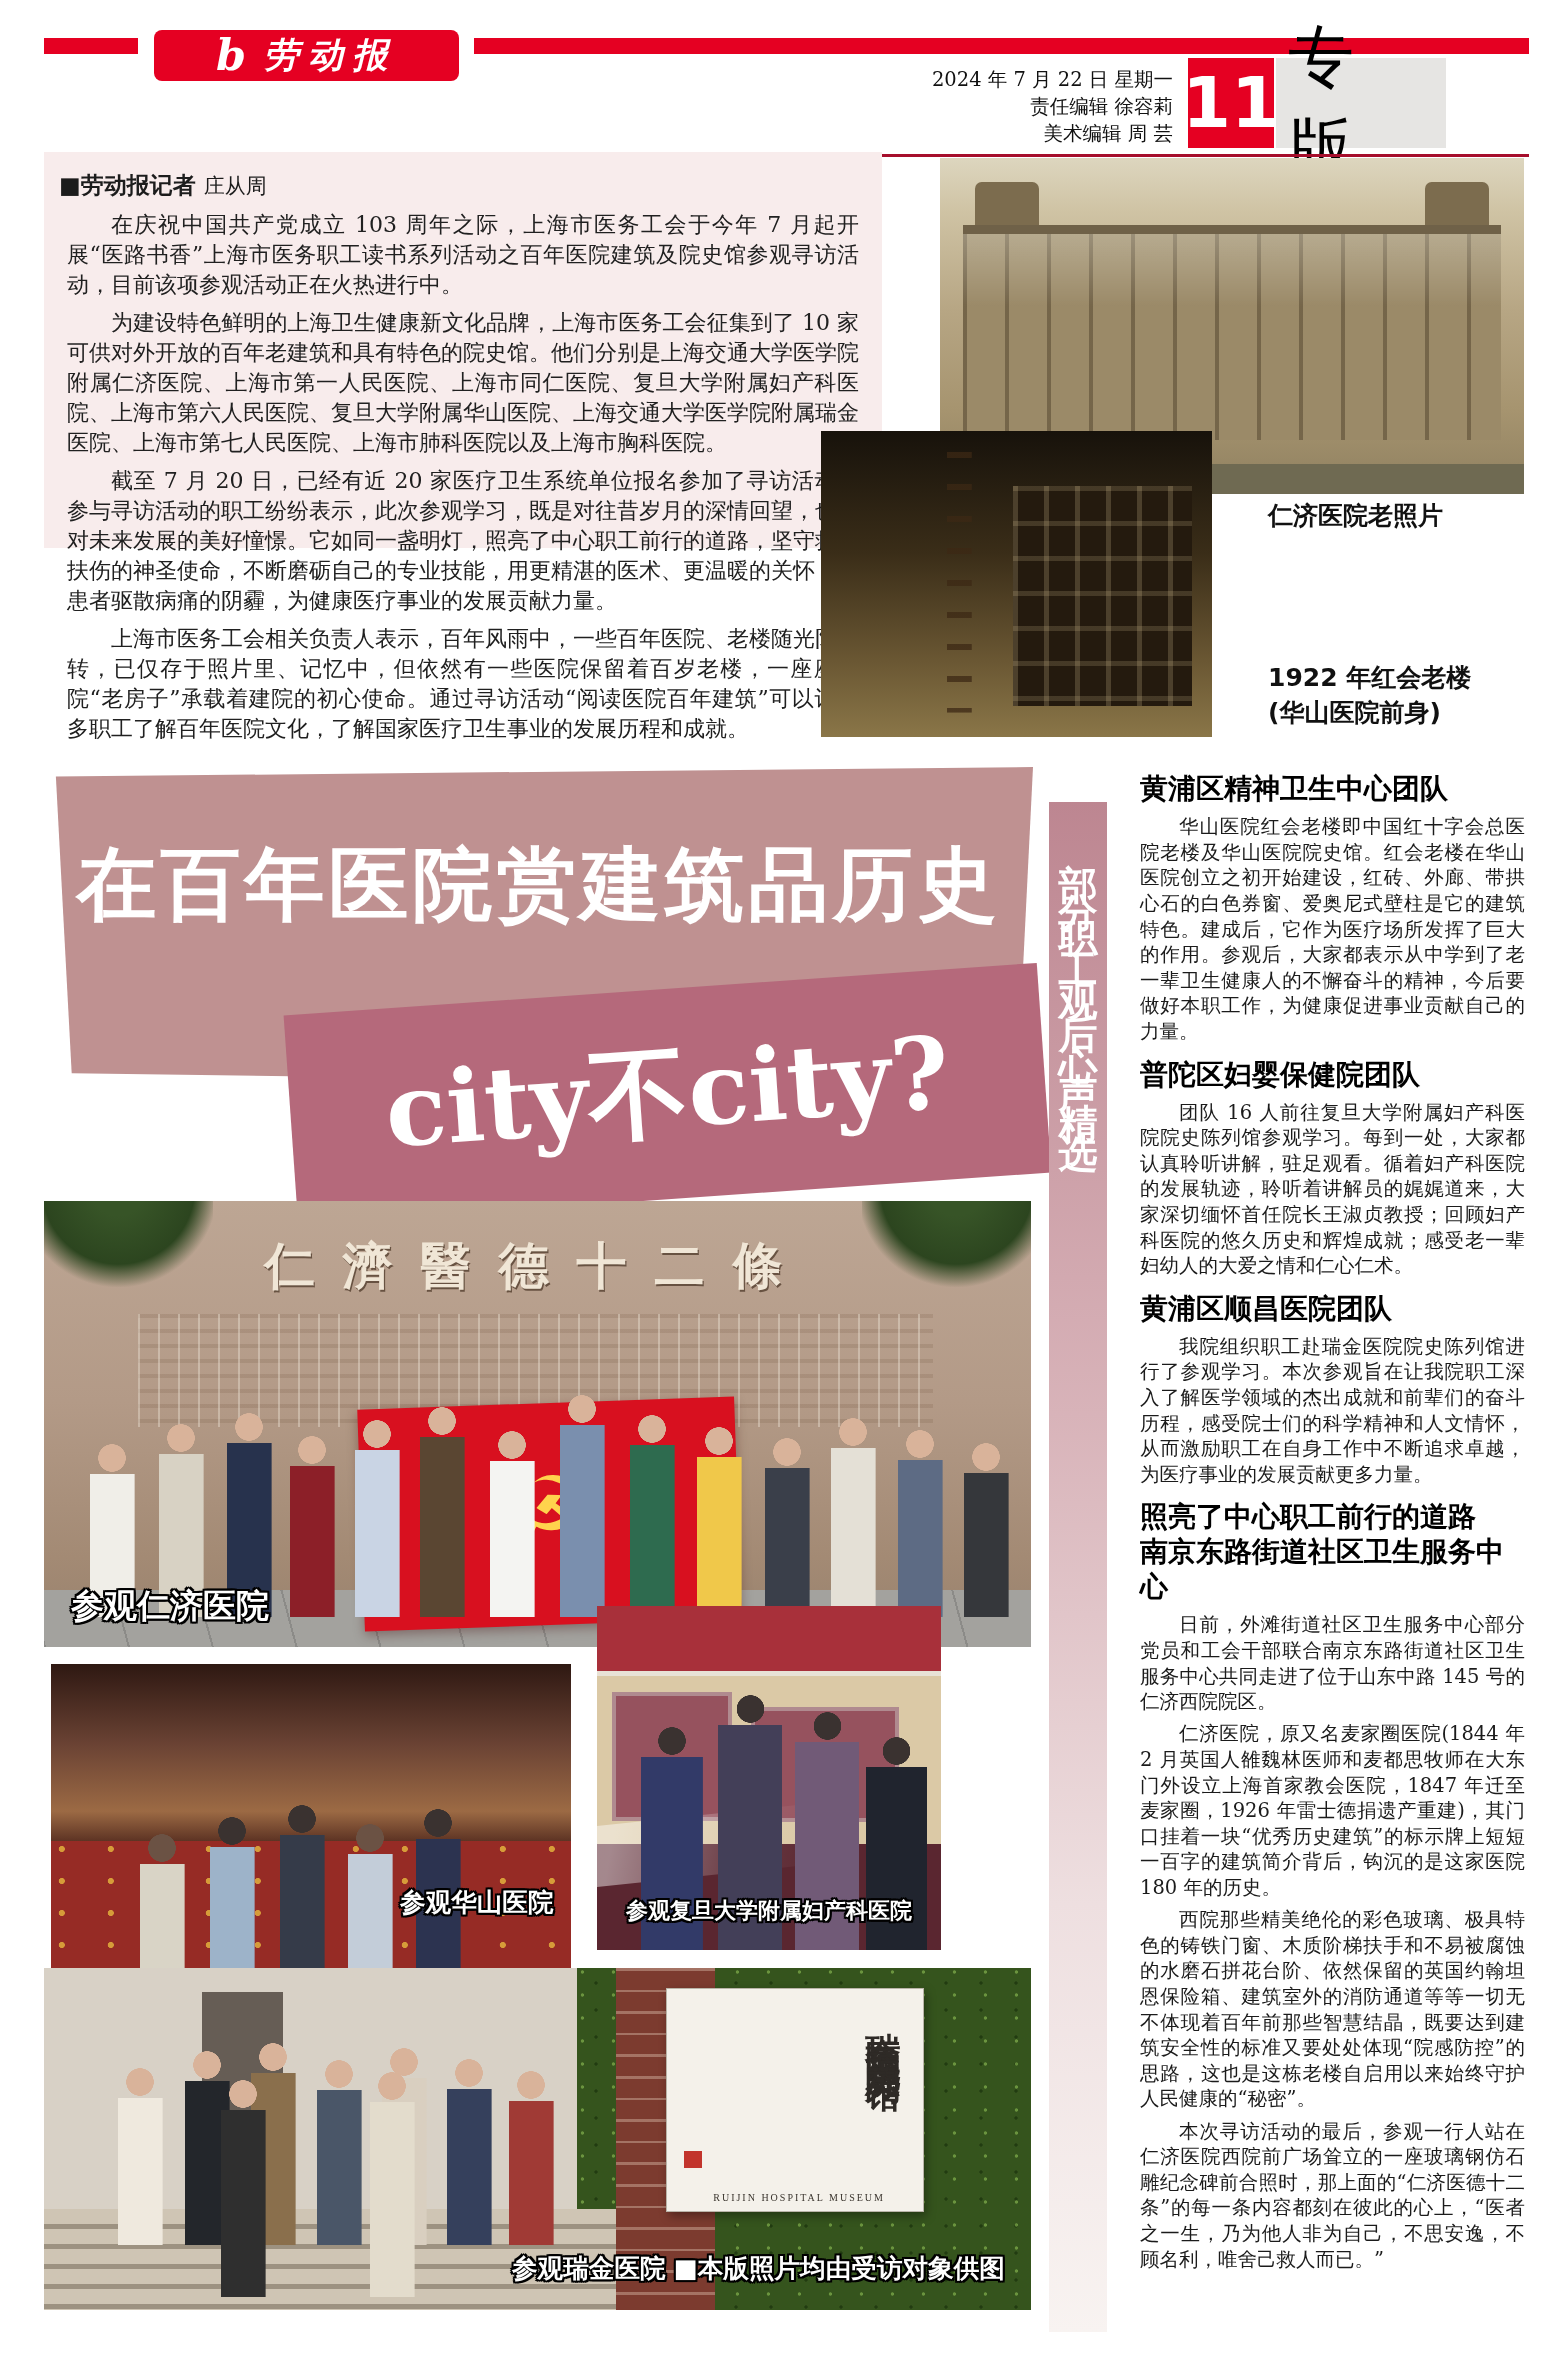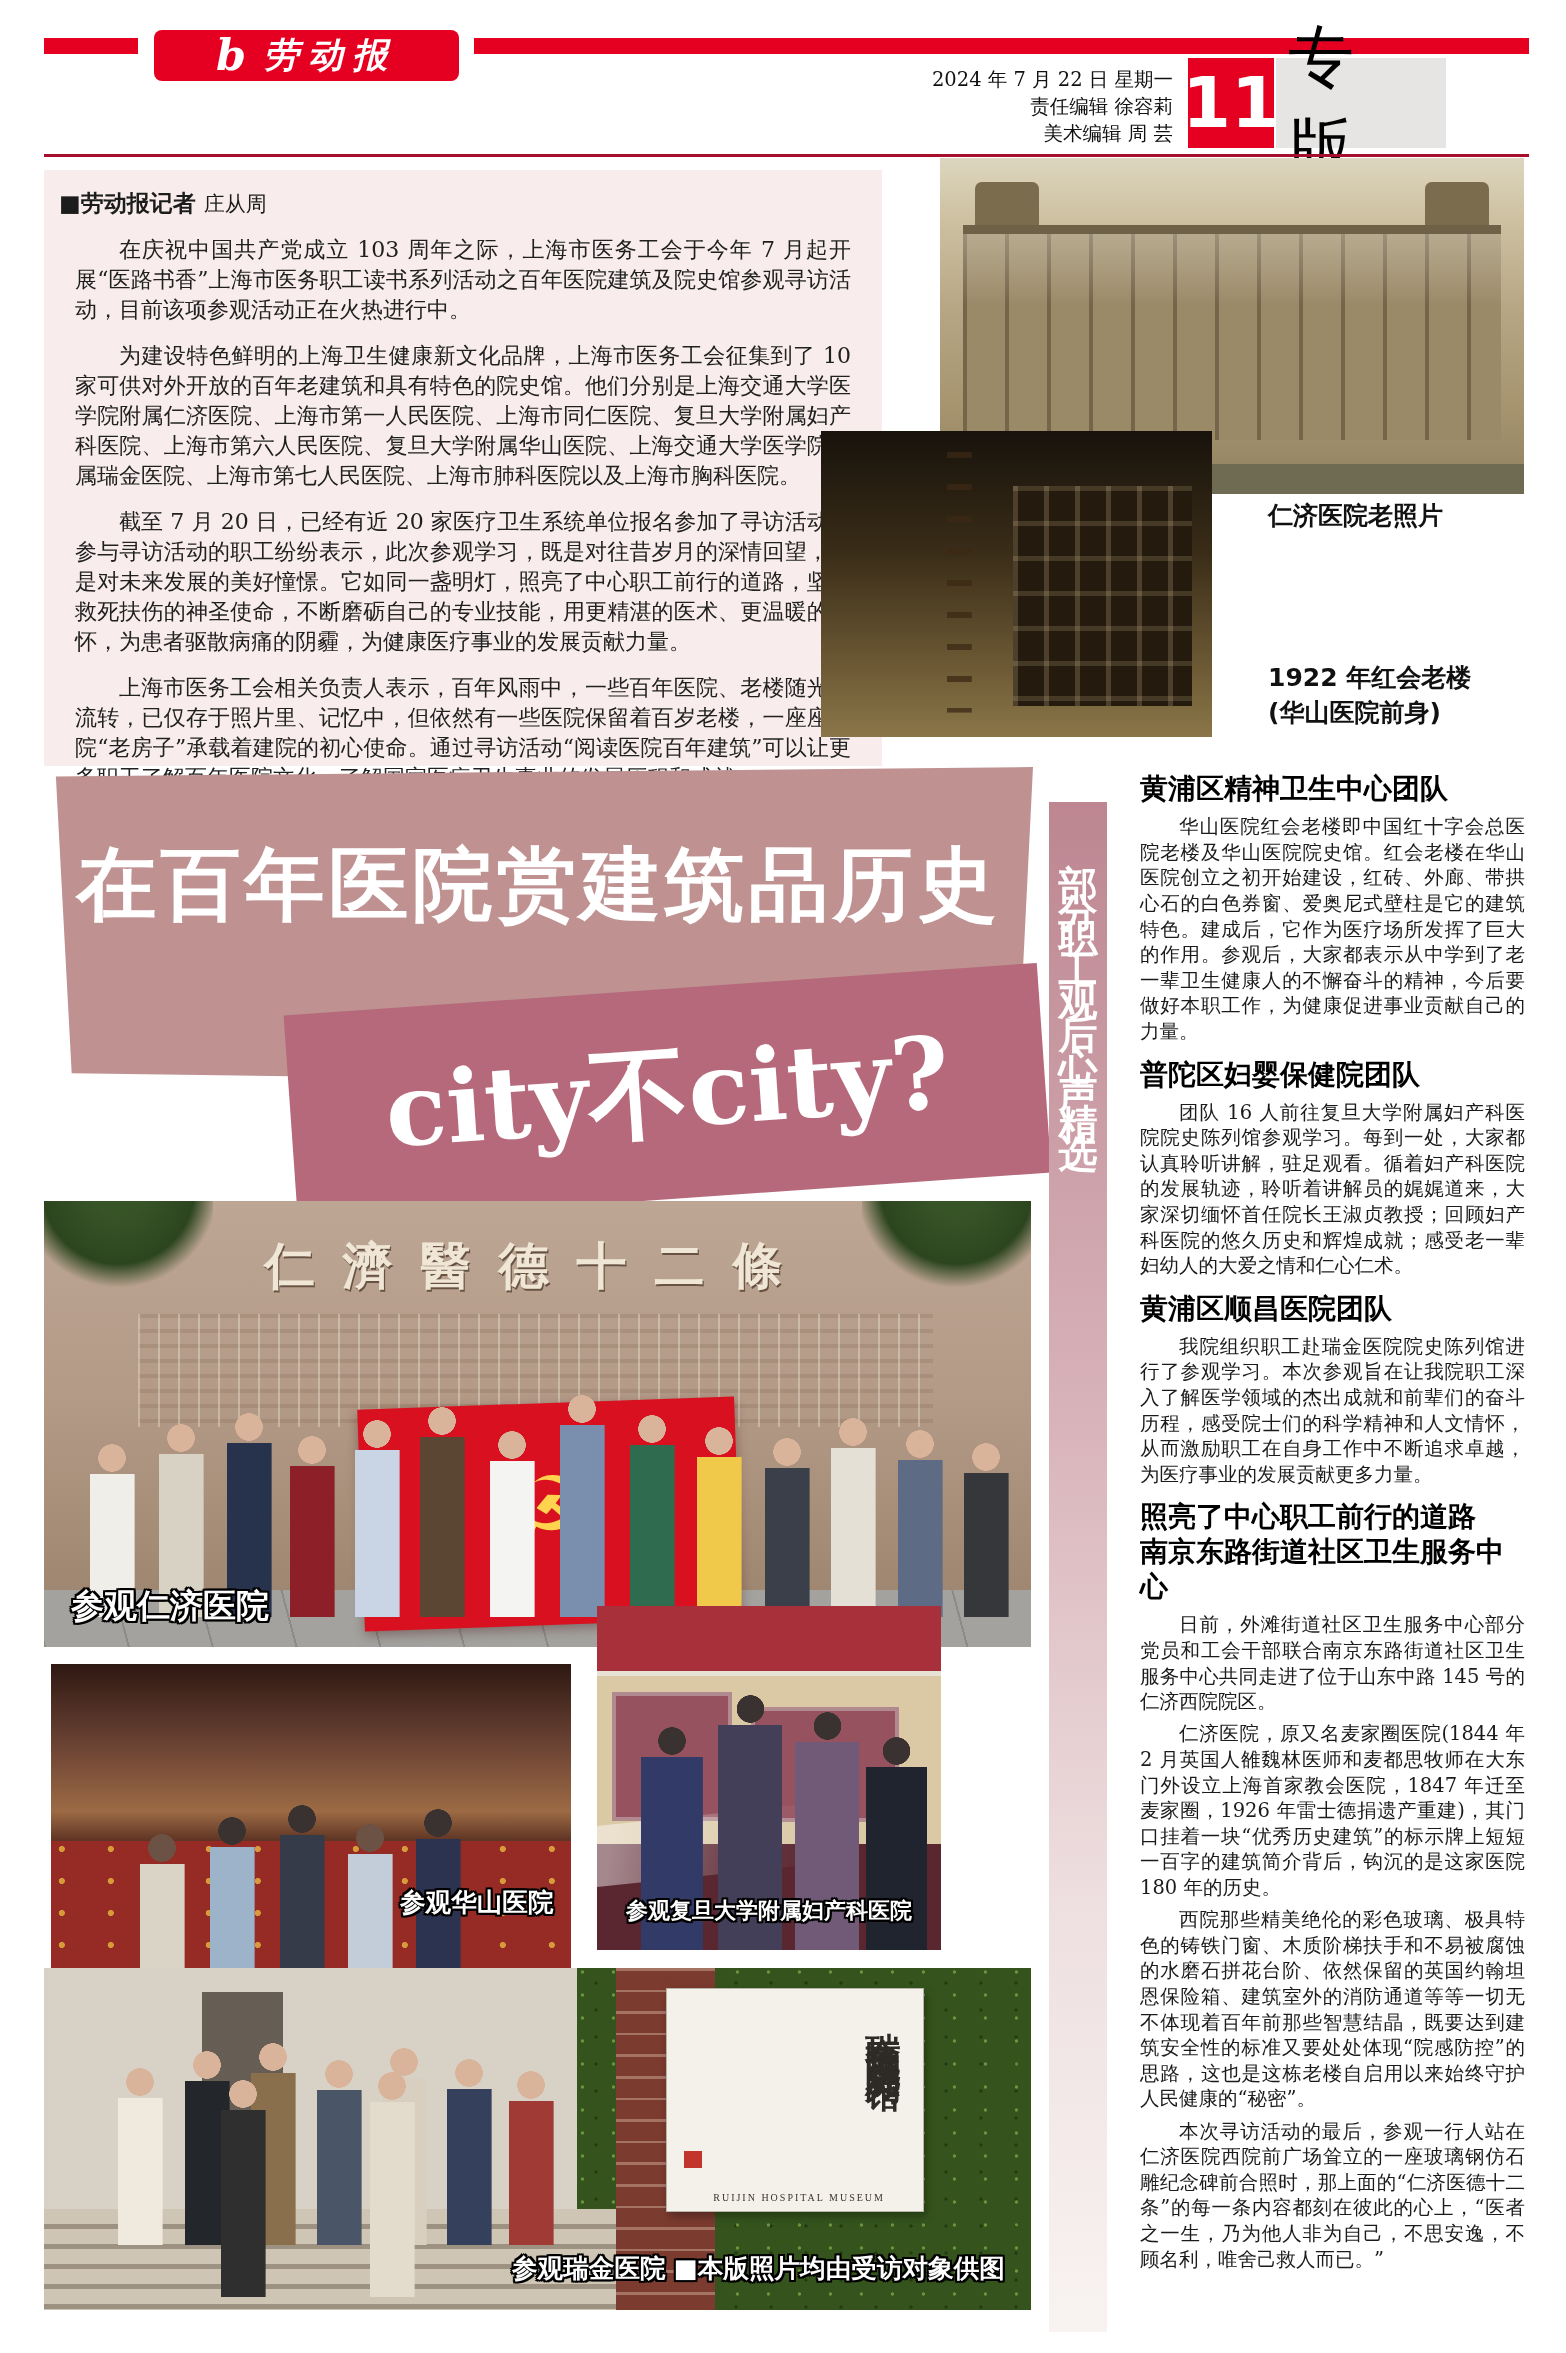--- a/index.html
+++ b/index.html
@@ -20,26 +20,26 @@
                  font-size:19.5px;line-height:27px;color:#111;}
   .page-num{left:1188px;top:58px;width:86px;height:90px;background:#e50022;color:#fff;
             font-family:"DejaVu Sans","Liberation Sans",sans-serif;font-weight:bold;font-size:70px;
             display:flex;align-items:center;justify-content:center;}
   .section-label{left:1276px;top:58px;width:170px;height:90px;background:#e6e5e3;color:#000;
                  font-size:66px;letter-spacing:15px;display:flex;align-items:center;justify-content:center;
                  padding-left:12px;box-sizing:border-box;}
   .rule{left:44px;top:154px;width:1485px;height:2.7px;background:#a60e2c;}
 
   
-  .article-bg{left:44px;top:170px;width:838px;height:596px;background:#f8ecec;
+  .article-bg{left:44px;top:152px;width:838px;height:396px;background:#f8ecec;
               padding:17.5px 15px 0;box-sizing:border-box;}
   .byline{font-size:23px;margin-bottom:9.4px;}
   .byline .pre{font-family:"DejaVu Sans","Liberation Sans",sans-serif;font-weight:bold;}
   .byline .name{font-size:21px;margin-left:8px;}
-  .article-bg p{margin:16px;font-size:22px;line-height:30px;text-align:justify;text-indent:2em;color:#202020;}
+  .article-bg p{margin:8px;font-size:22px;line-height:30px;text-align:justify;text-indent:2em;color:#202020;}
 
   
   .photo{overflow:hidden;}
   .photo-old-renji{left:940px;top:158px;width:584px;height:336px;
       background:linear-gradient(180deg,#ddd6bf 0%,#cfc3a4 16%,#b7a684 45%,#a6946f 75%,#8f8060 100%);}
   .orb-main{position:absolute;left:4%;right:4%;top:20%;bottom:16%;background:#9b8a68;
       border-top:9.4px solid #6f6148;
       background-image:linear-gradient(180deg,rgba(255,255,245,.28),rgba(255,255,245,0) 35%),
         repeating-linear-gradient(90deg,rgba(55,42,24,.38) 0 4px,rgba(0,0,0,0) 4px 42px);}
   .orb-tower{position:absolute;top:7%;width:11%;height:34%;background:#7c6c4e;border-radius:6.7px 6.7px 0 0;}

